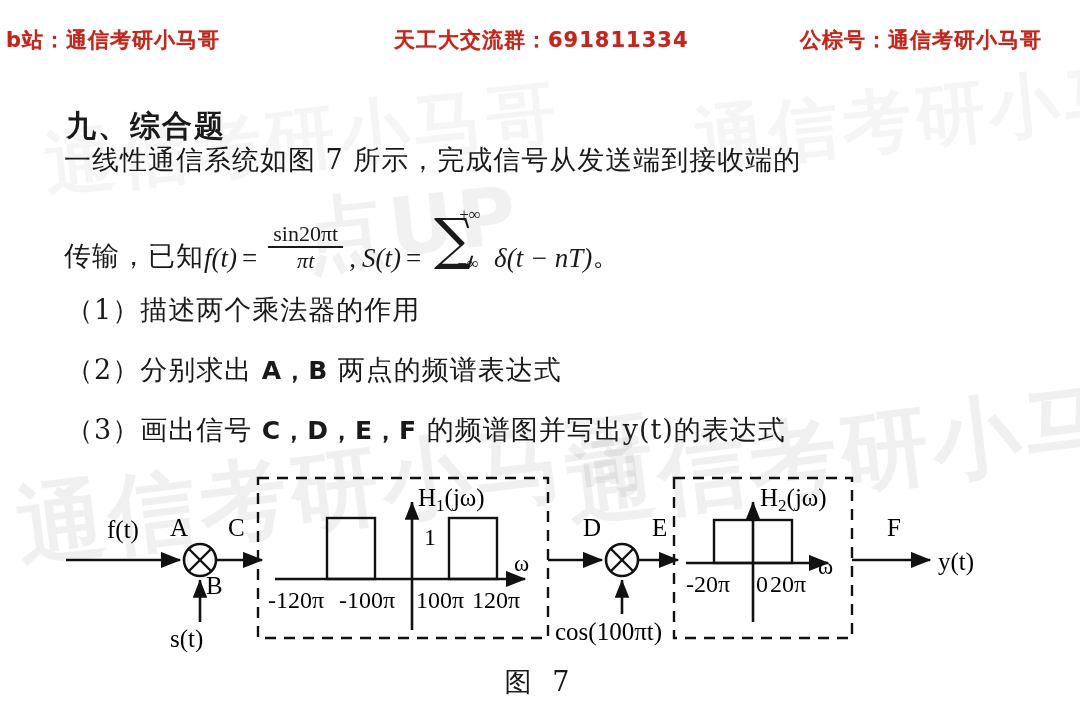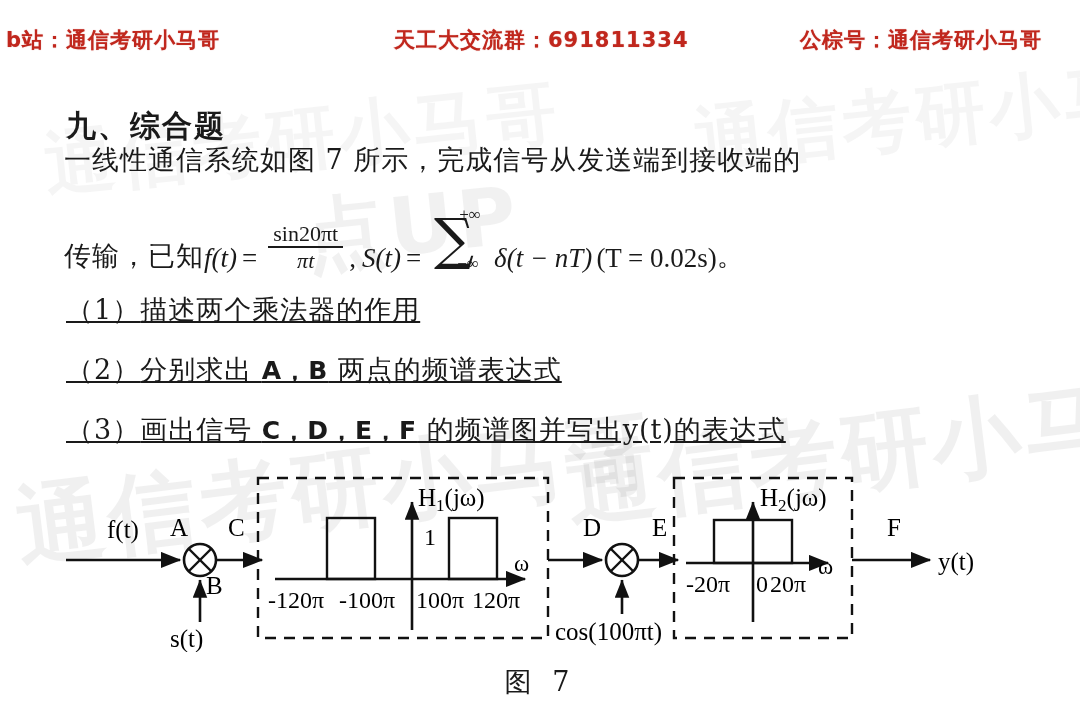--- a/index.html
+++ b/index.html
@@ -75,21 +75,21 @@
   .sigma{
     display:inline-flex;flex-direction:column;align-items:center;
     margin:0 4px 0 8px;position:relative;top:2px;
   }
   .sigma .lim{font-size:17px;line-height:1;}
   .sigma .big{font-size:56px;line-height:.72;font-family:"DejaVu Serif",serif;}
   .sigma .lim-top{position:relative;left:16px;top:4px;}
   .sigma .lim-bot{position:relative;left:14px;top:-4px;}
   .eqsp{padding:0 5px;}
 
-  .qitem{left:66px;font-size:27px;letter-spacing:1px;text-decoration:underline;}
+  .qitem{left:66px;font-size:27px;letter-spacing:1px;}
   .q1{top:292px;}
   .q2{top:352px;}
   .q3{top:412px;text-align:center;}
   .lat{font-family:"DejaVu Sans",sans-serif;font-size:25px;font-weight:600;}
 
   
   .diagram{position:absolute;left:0;top:462px;width:1080px;height:190px;z-index:2;}
   .diagram svg{display:block;}
 
   .fig-cap{
@@ -131,21 +131,20 @@
     </span>
     <span class="mr">,</span>
     <span class="mi" style="margin-left:6px">S(t)</span>
     <span class="mr eqsp">=</span>
     <span class="sigma">
       <span class="lim lim-top mr">+∞</span>
       <span class="big">∑</span>
       <span class="lim lim-bot mr">−∞</span>
     </span>
     <span class="mi" style="margin-left:16px">δ(t − nT)</span>
-    <span class="mr" style="margin-left:4px">(T = 0.02s)</span>
     <span class="cn">。</span>
   </div>
 
   <div class="txt cn qitem q1">
     <span>（1）</span><span>描述两个乘法器的作用</span>
   </div>
 
   <div class="txt cn qitem q2">
     <span>（2）</span><span>分别求出 </span><span class="lat">A，B</span><span> 两点的频谱表达式</span>
   </div>

